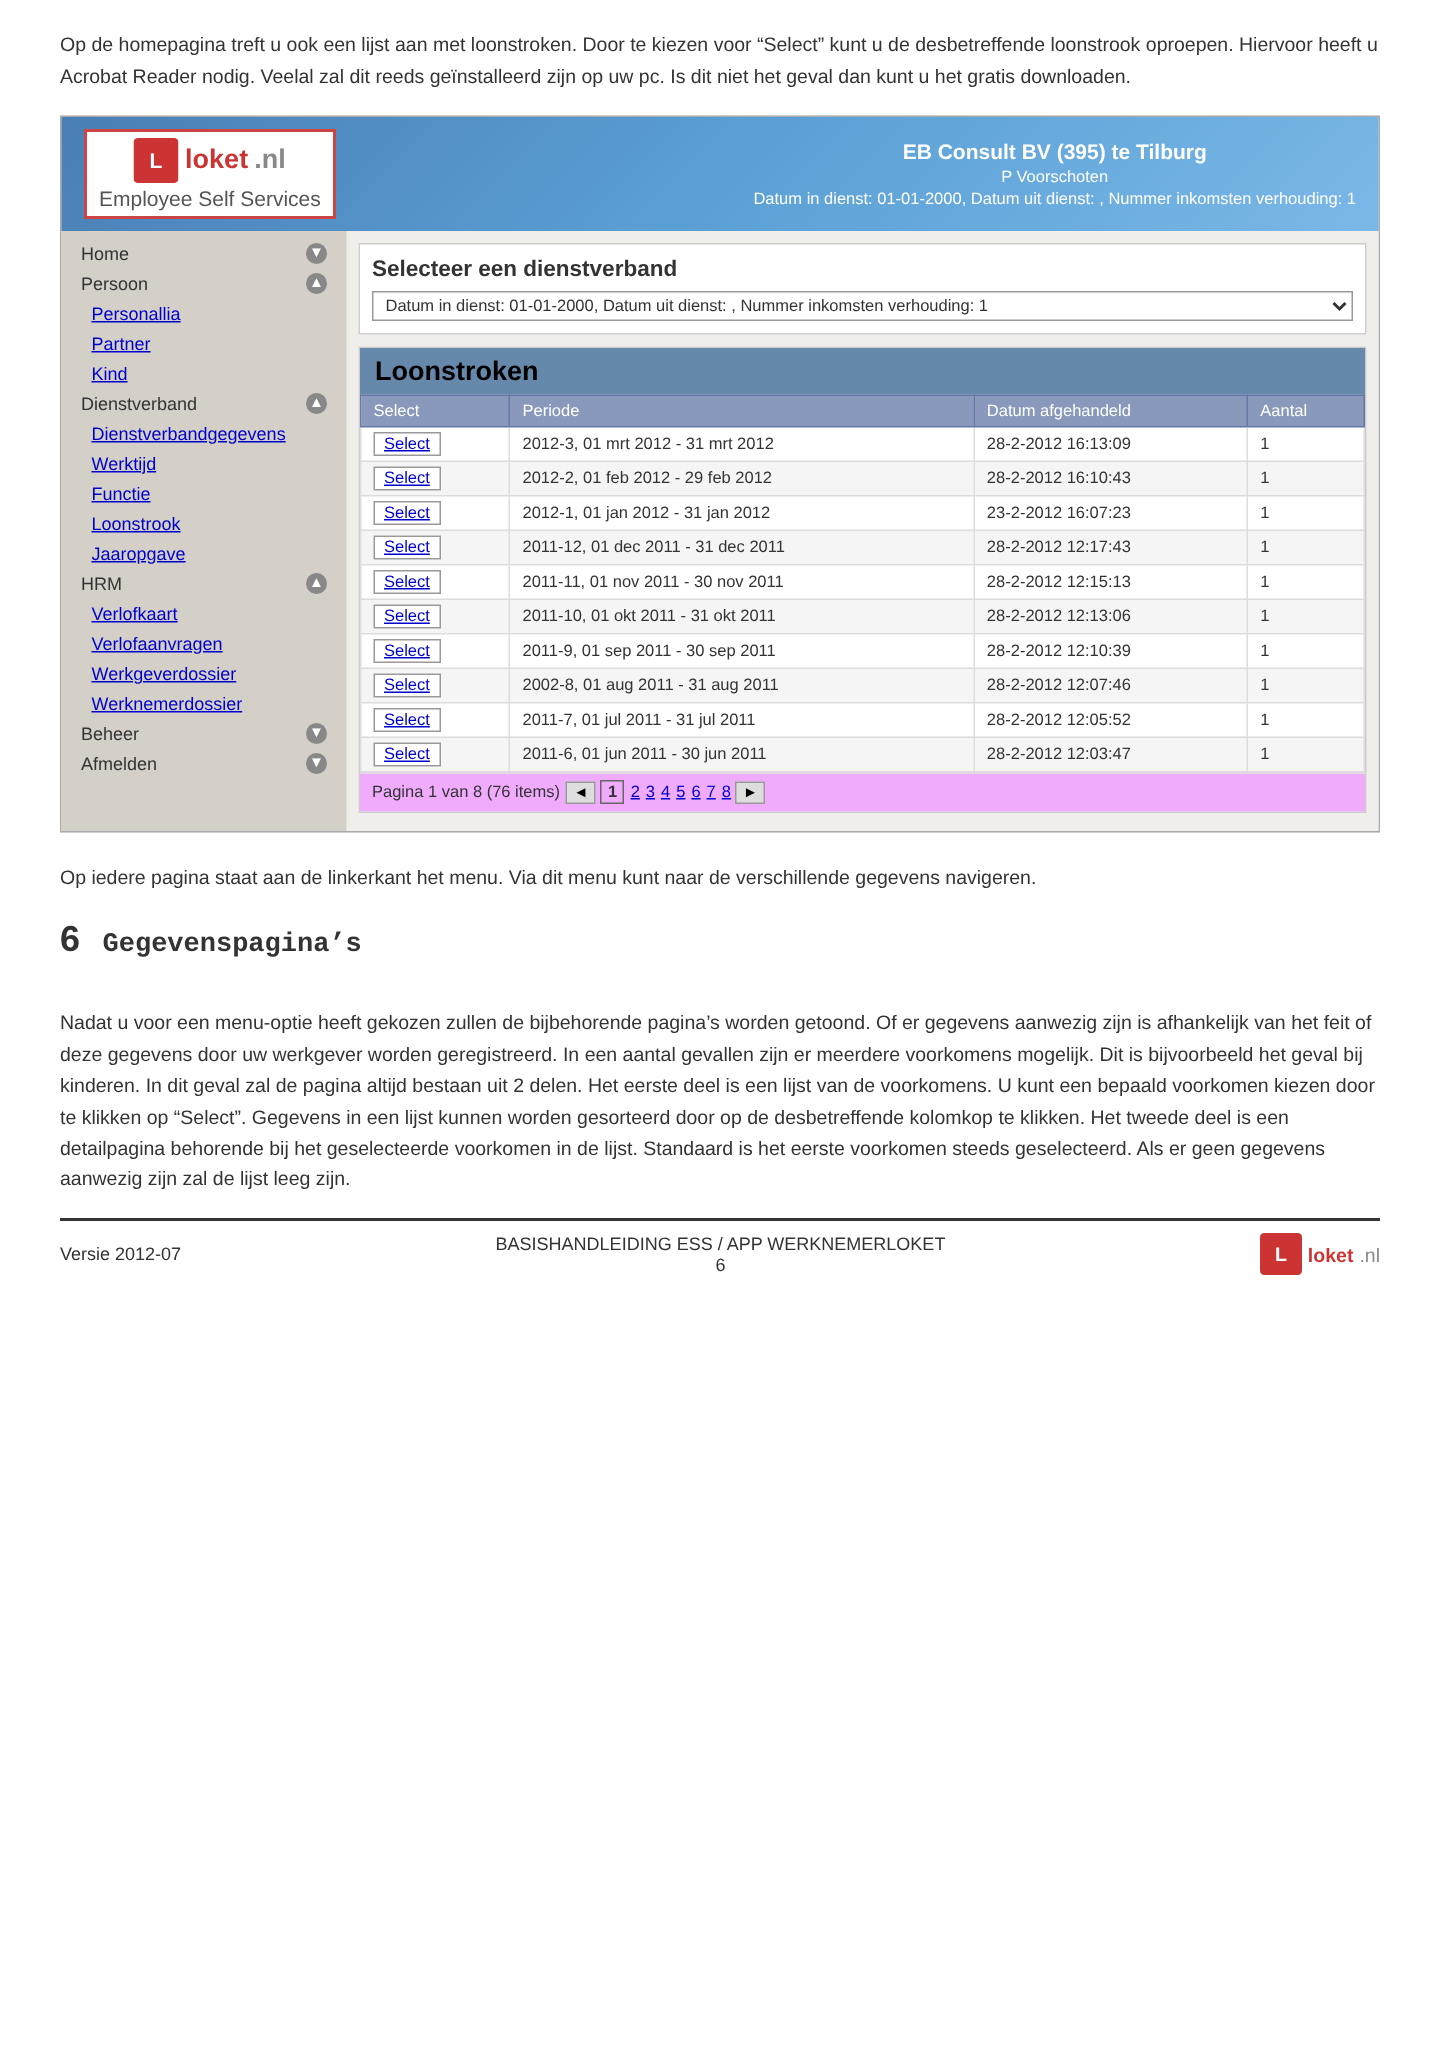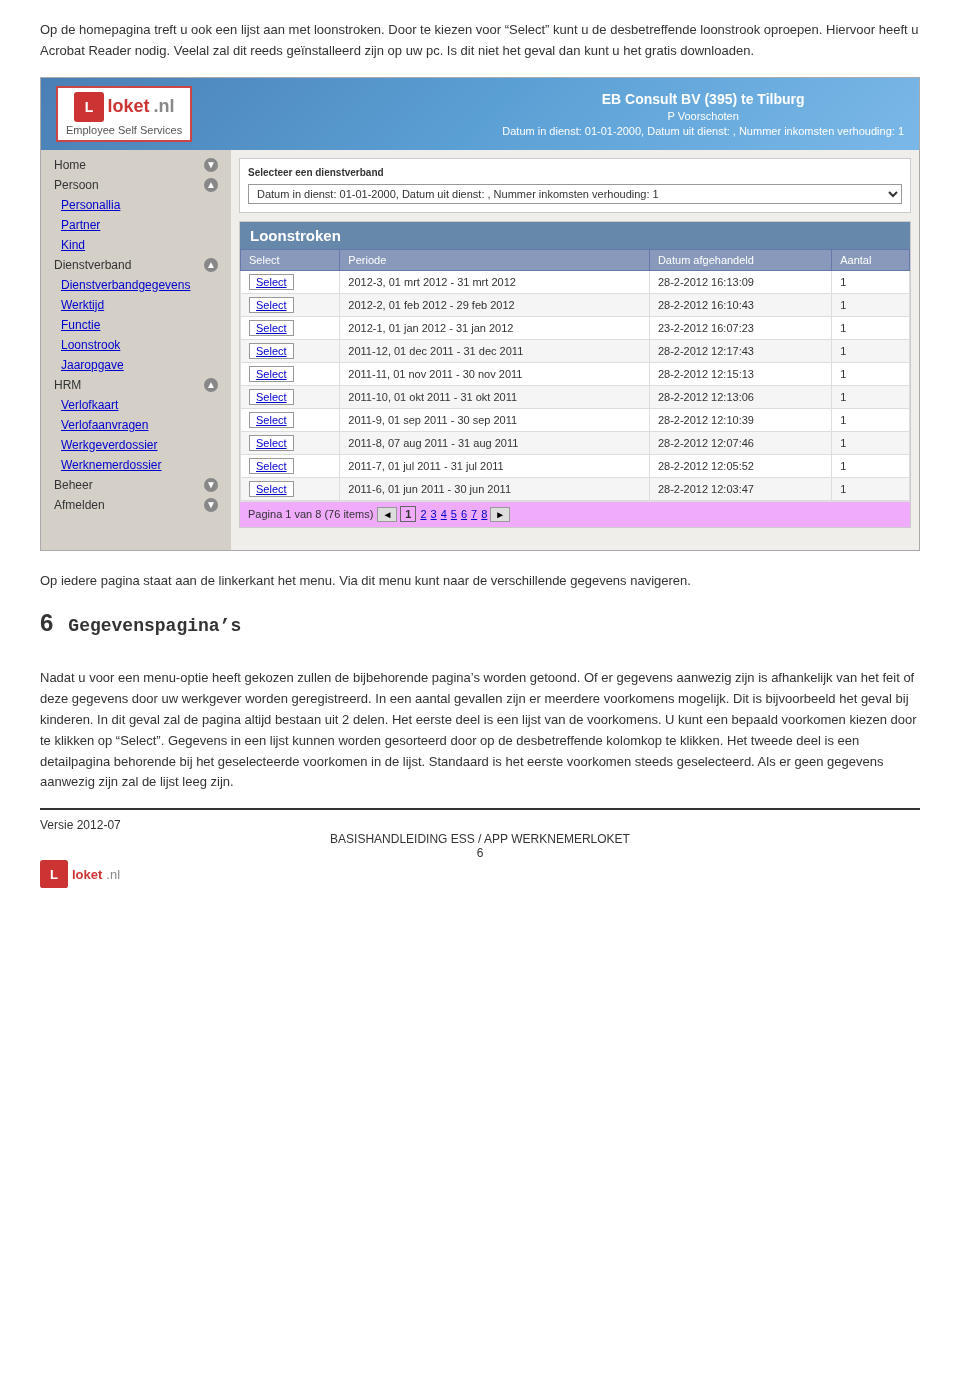--- a/index.html
+++ b/index.html
@@ -59,21 +59,21 @@
       align-items: center;
       gap: 4px;
     }
 
     .logo-icon {
       width: 30px;
       height: 30px;
     }
 
     .logo-subtitle {
-      font-size: 11px;
+      font-size: 14px;
       color: #555;
       text-align: right;
       margin-top: 2px;
     }
 
     .header-info {
       text-align: center;
       color: white;
     }
 
@@ -131,21 +131,21 @@
 
     
     .dienstverband-section {
       background: white;
       border: 1px solid #ccc;
       margin-bottom: 8px;
       padding: 8px;
     }
 
     .section-title {
-      font-size: 10px;
+      font-size: 15px;
       font-weight: bold;
       margin-bottom: 6px;
       color: #333;
     }
 
     .select-row {
       display: flex;
       align-items: center;
       gap: 6px;
     }
@@ -161,23 +161,23 @@
 
     
     .loonstroken-section {
       background: white;
       border: 1px solid #ccc;
       padding: 0;
     }
 
     .loonstroken-header {
       background: #6688aa;
-      color: #ffffff;
+      color: #000000;
       padding: 5px 10px;
-      font-size: 15px;
+      font-size: 18px;
       font-weight: bold;
     }
 
     .loonstroken-table {
       width: 100%;
       border-collapse: collapse;
       font-size: 11px;
     }
 
     .loonstroken-table th {
@@ -241,22 +241,22 @@
       font-size: 24px;
       font-weight: bold;
     }
 
     
     .page-footer {
       border-top: 2px solid #333;
       padding-top: 8px;
       display: flex;
       justify-content: space-between;
+      align-items: center;
       font-size: 12px;
-      flex-direction: column;
     }
 
     .footer-logo {
       display: flex;
       align-items: center;
       gap: 4px;
     }
 
     .footer-center {
       text-align: center;
@@ -449,21 +449,21 @@
                   <td>1</td>
                 </tr>
                 <tr>
                   <td><button class="select-btn">Select</button></td>
                   <td>2011-9, 01 sep 2011 - 30 sep 2011</td>
                   <td>28-2-2012 12:10:39</td>
                   <td>1</td>
                 </tr>
                 <tr>
                   <td><button class="select-btn">Select</button></td>
-                  <td>2011-8, 07 aug 2011 - 31 aug 2011</td>
+                  <td>2002-8, 01 aug 2011 - 31 aug 2011</td>
                   <td>28-2-2012 12:07:46</td>
                   <td>1</td>
                 </tr>
                 <tr>
                   <td><button class="select-btn">Select</button></td>
                   <td>2011-7, 01 jul 2011 - 31 jul 2011</td>
                   <td>28-2-2012 12:05:52</td>
                   <td>1</td>
                 </tr>
                 <tr>

